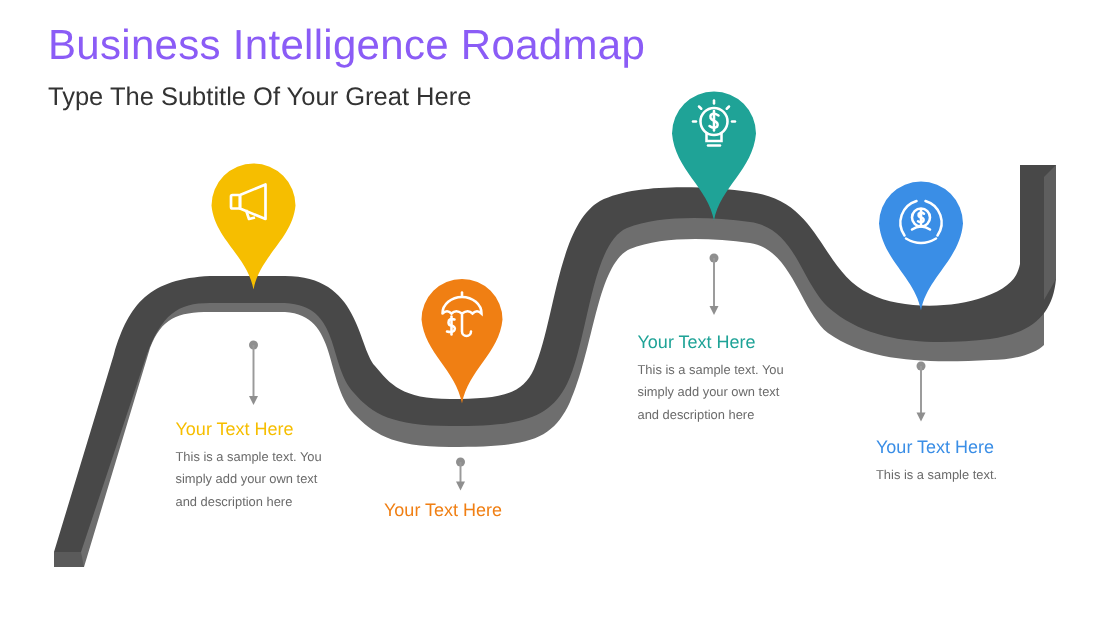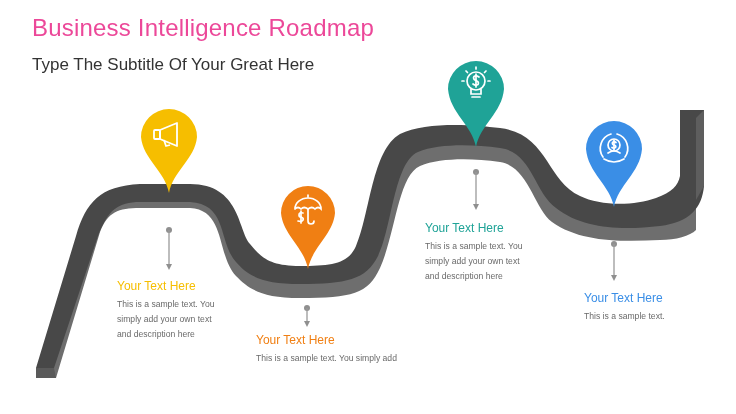--- a/index.html
+++ b/index.html
@@ -1,17 +1,17 @@
 <!DOCTYPE html>
 <html><head>
   <meta charset="utf-8">
   <style>
     html, body { margin:0; padding:0; background:#ffffff; }
     body { width:736px; height:414px; position:relative; overflow:hidden; font-family:"Liberation Sans", sans-serif; }
-    .title { position:absolute; left:32px; top:14px; font-size:24px; color:#ec4899; font-weight:normal; letter-spacing:0.2px; }
+    .title { position:absolute; left:32px; top:14px; font-size:28px; color:#8b5cf6; font-weight:normal; letter-spacing:0.2px; }
     .subtitle { position:absolute; left:32px; top:55px; font-size:17px; color:#333333; }
     svg.road { position:absolute; left:0; top:0; }
     .pin { position:absolute; }
     .block { position:absolute; }
     .block .head { font-size:12px; font-weight:normal; margin-bottom:4px; }
     .block .desc { font-size:8.6px; color:#6a6a6a; line-height:15px; }
   </style>
 </head>
 <body>
 
@@ -103,21 +103,20 @@
   <div class="desc">
     <div>This is a sample text. You</div>
     <div>simply add your own text</div>
     <div>and description here</div>
   </div>
 </div>
 
 <div class="block" style="left:256px;top:333px;width:175px">
   <div class="head" style="color:#F07F13">Your Text Here</div>
   <div class="desc">
-    <div>This is a sample text. You simply add</div>
   </div>
 </div>
 
 <div class="block" style="left:425px;top:221px;width:140px">
   <div class="head" style="color:#1FA397">Your Text Here</div>
   <div class="desc">
     <div>This is a sample text. You</div>
     <div>simply add your own text</div>
     <div>and description here</div>
   </div>

